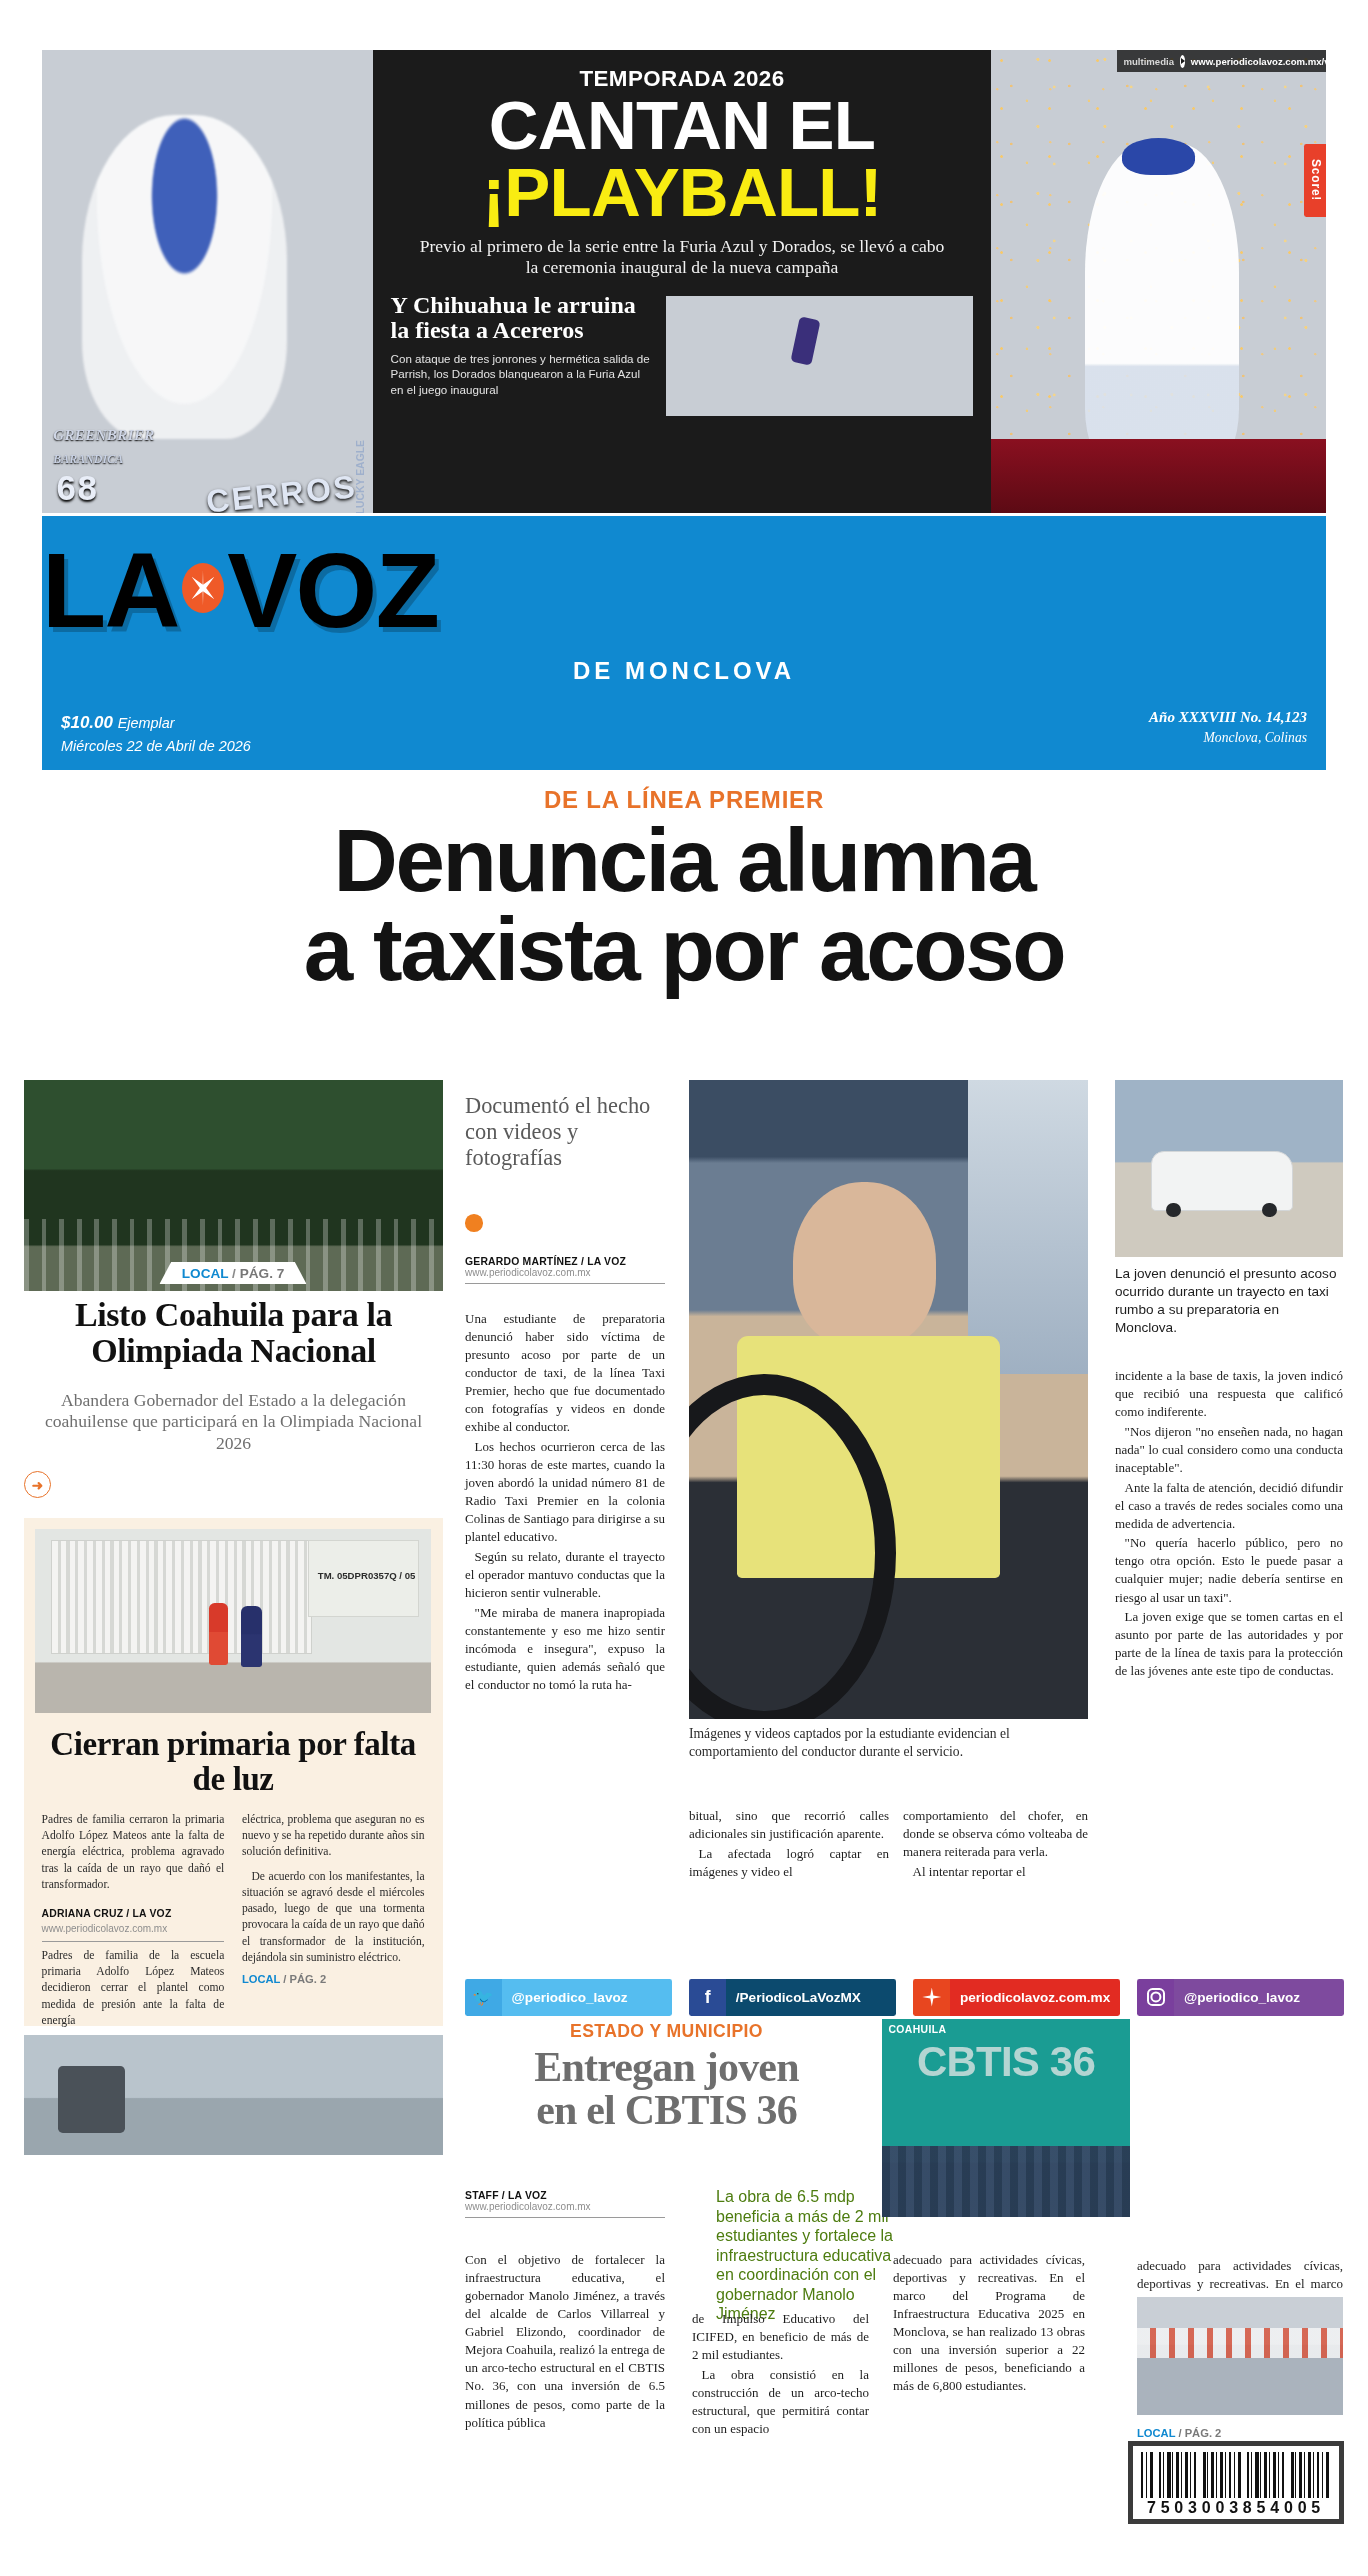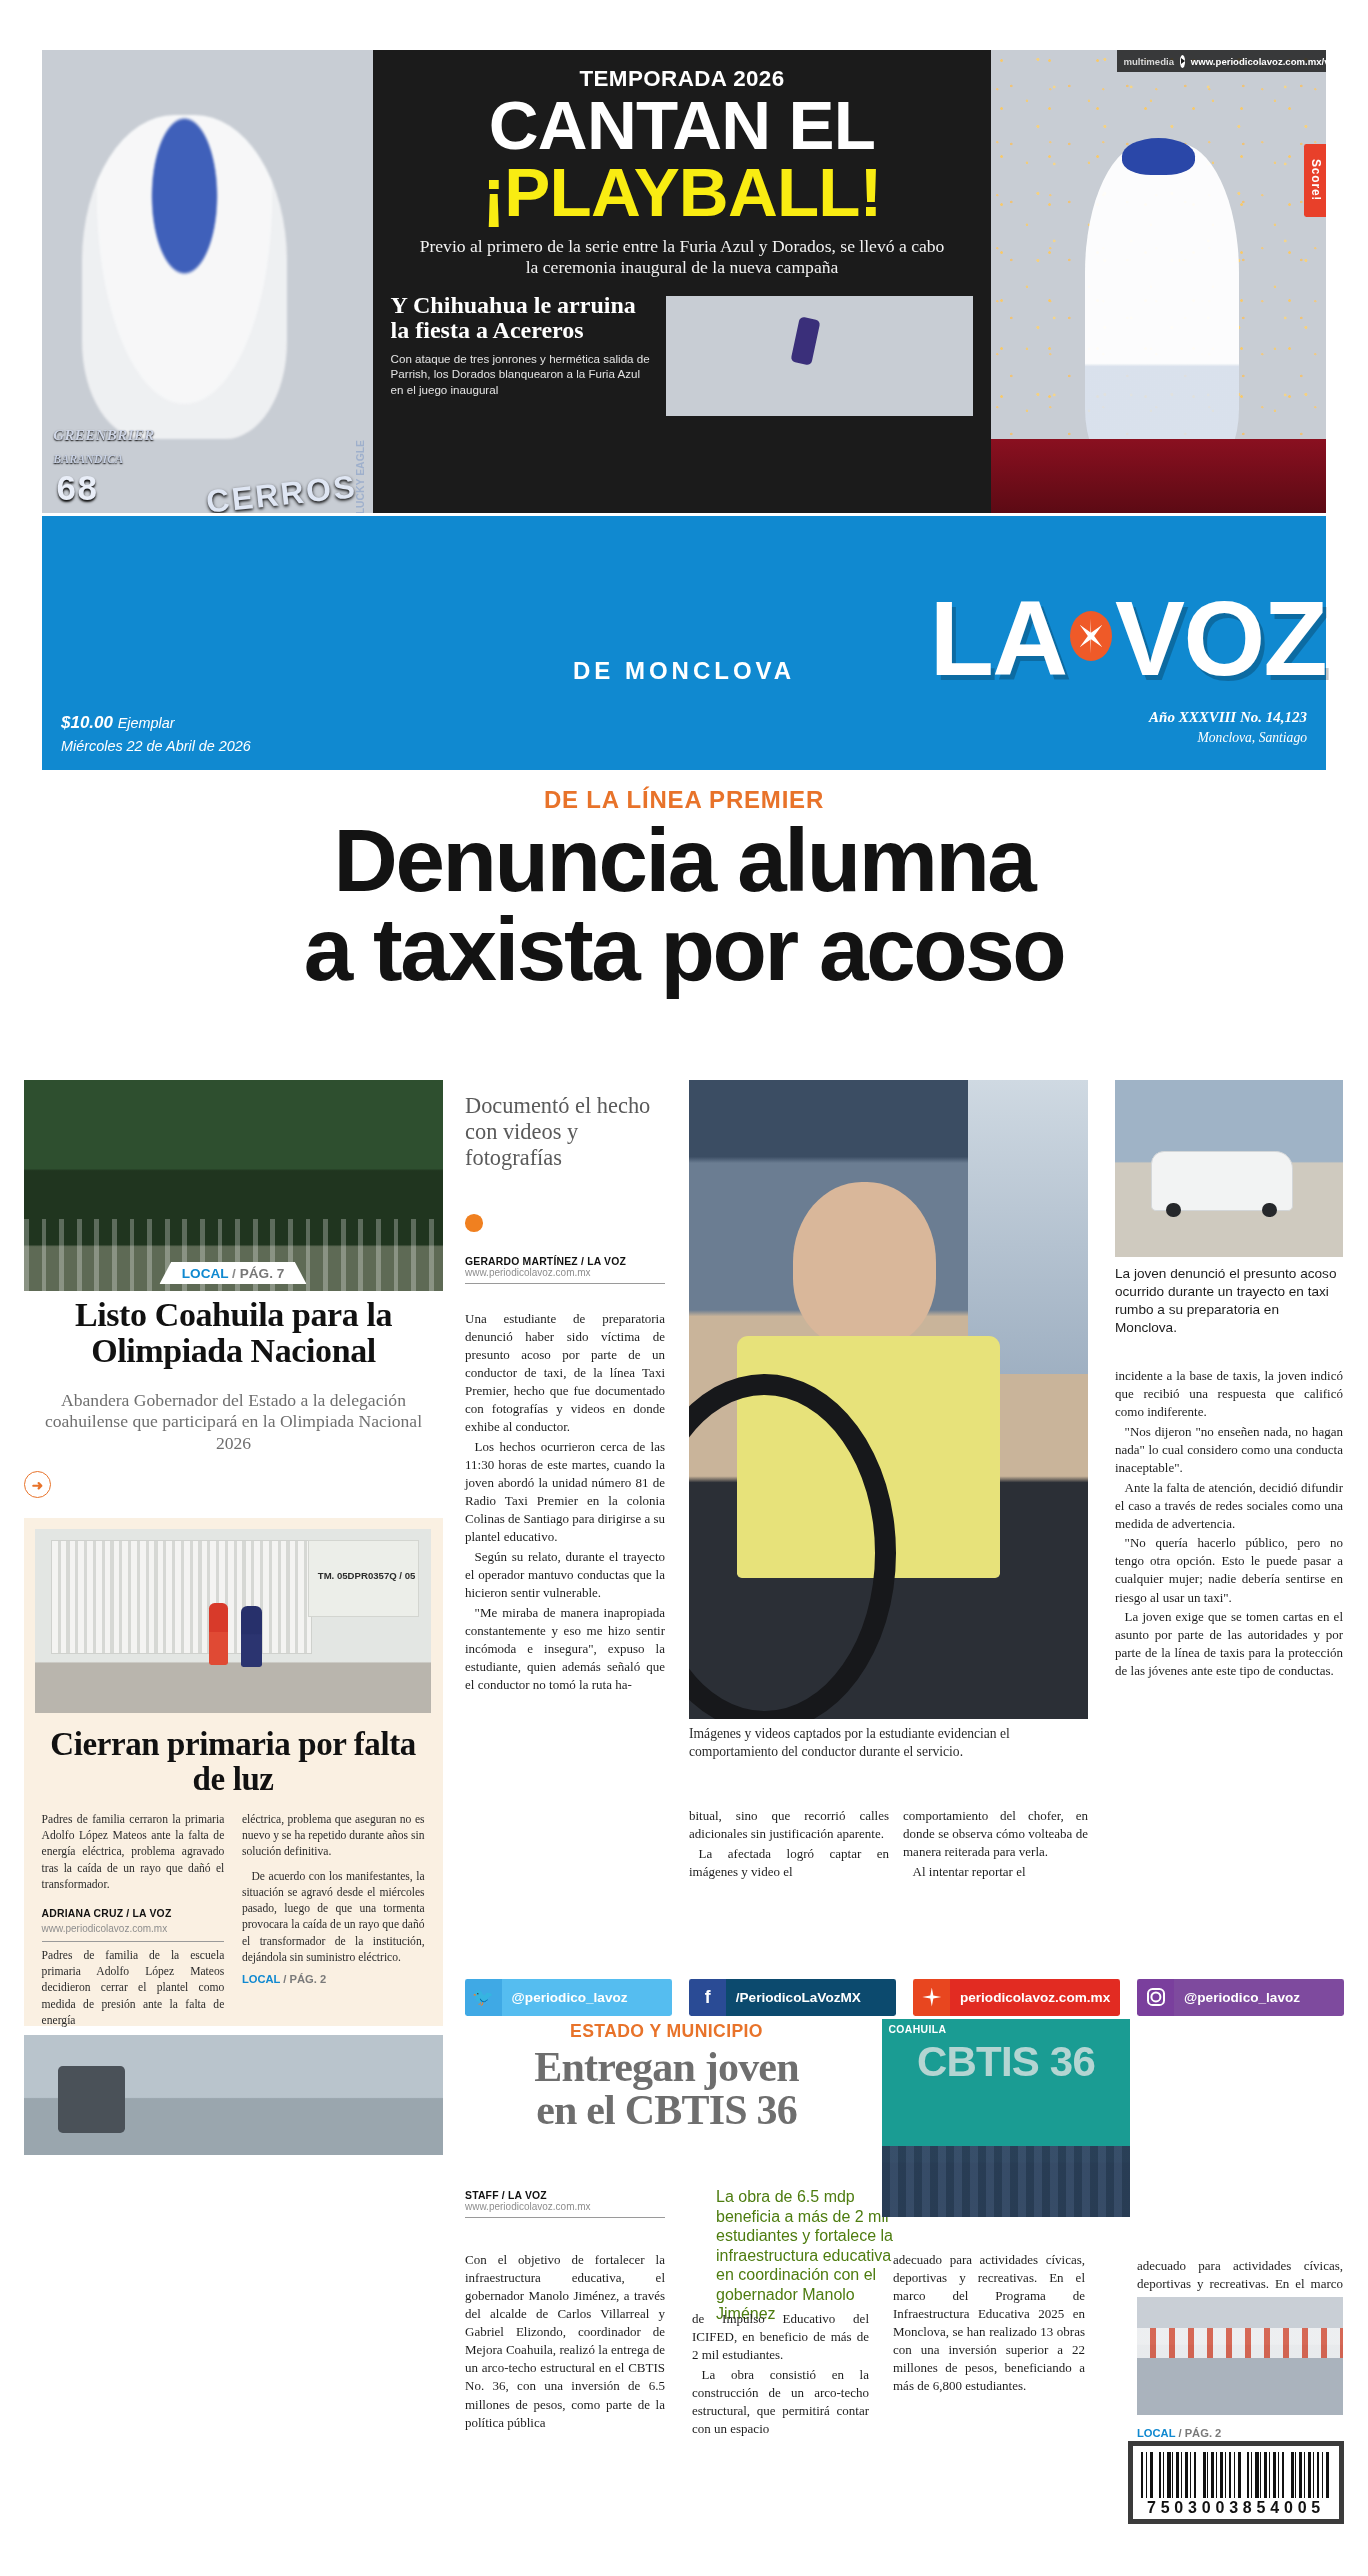--- a/index.html
+++ b/index.html
@@ -151,25 +151,24 @@
     writing-mode: vertical-rl; letter-spacing:0.8px; z-index:7;
     border-radius:2.4px 0 0 2.4px;
   }
 
   
   .masthead{
     position:absolute; left:42px; top:516px; width:1284px; height:246px;
     background:#1089d0;
   }
   .mast-logo{
-    position:absolute; left:0; right:0; top:22.4px; text-align:right;
-    color:#ffffff; font-weight:800; font-size:105px; letter-spacing:-1.6px;
+    position:absolute; left:0; right:0; top:22.4px; text-align:left;
+    color:#000000; font-weight:800; font-size:105px; letter-spacing:-1.6px;
     line-height:1; text-shadow: 4px 4.8px 0 rgba(0,0,0,.22);
     font-family:"Liberation Sans", sans-serif;
-    margin-top:48px;
   }
   .mast-star{
     display:inline-block; width:42px; height:50px; background:#ef5a28;
     border-radius:50%; position:relative; vertical-align:14.4px; margin:0 3.2px;
   }
   .mast-star::before, .mast-star::after{
     content:""; position:absolute; left:50%; top:50%; background:#fff;
   }
   .mast-star::before{
     width:4.8px; height:35px; transform:translate(-50%,-50%);
@@ -571,21 +570,21 @@
     <div class="mast-logo">
       <span>LA</span><span class="mast-star"></span><span>VOZ</span>
     </div>
     <div class="mast-sub">DE MONCLOVA</div>
     <div class="mast-left">
       <div class="price"><span>$10.00</span> <em>Ejemplar</em></div>
       <div class="date">Miércoles 22 de Abril de 2026</div>
     </div>
     <div class="mast-right">
       <div class="yr">Año XXXVIII No. 14,123</div>
-      <div class="city">Monclova, Santiago</div>
+      <div class="city">Monclova, Colinas</div>
     </div>
   </div>
   <div class="blue-rule"></div>
 
   <div class="lead-kicker">DE LA LÍNEA PREMIER</div>
   <div class="lead-head">
     <span>Denuncia alumna</span>
     <span>a taxista por acoso</span>
   </div>
 

